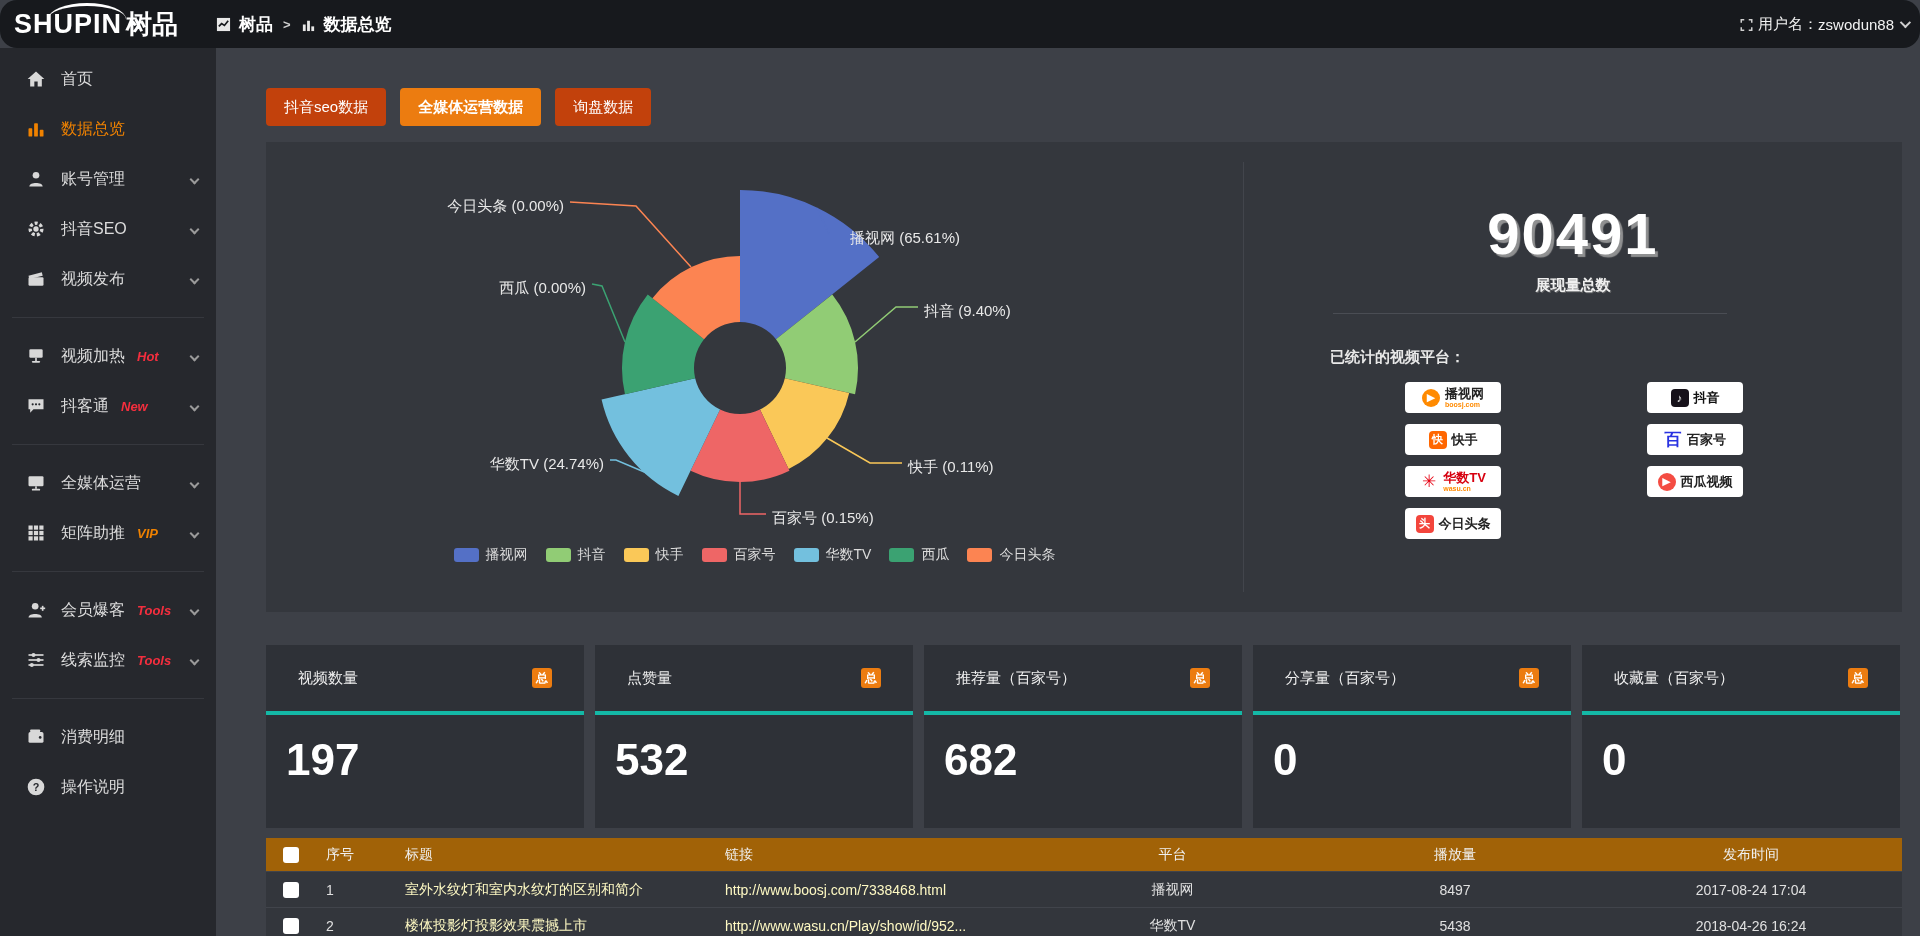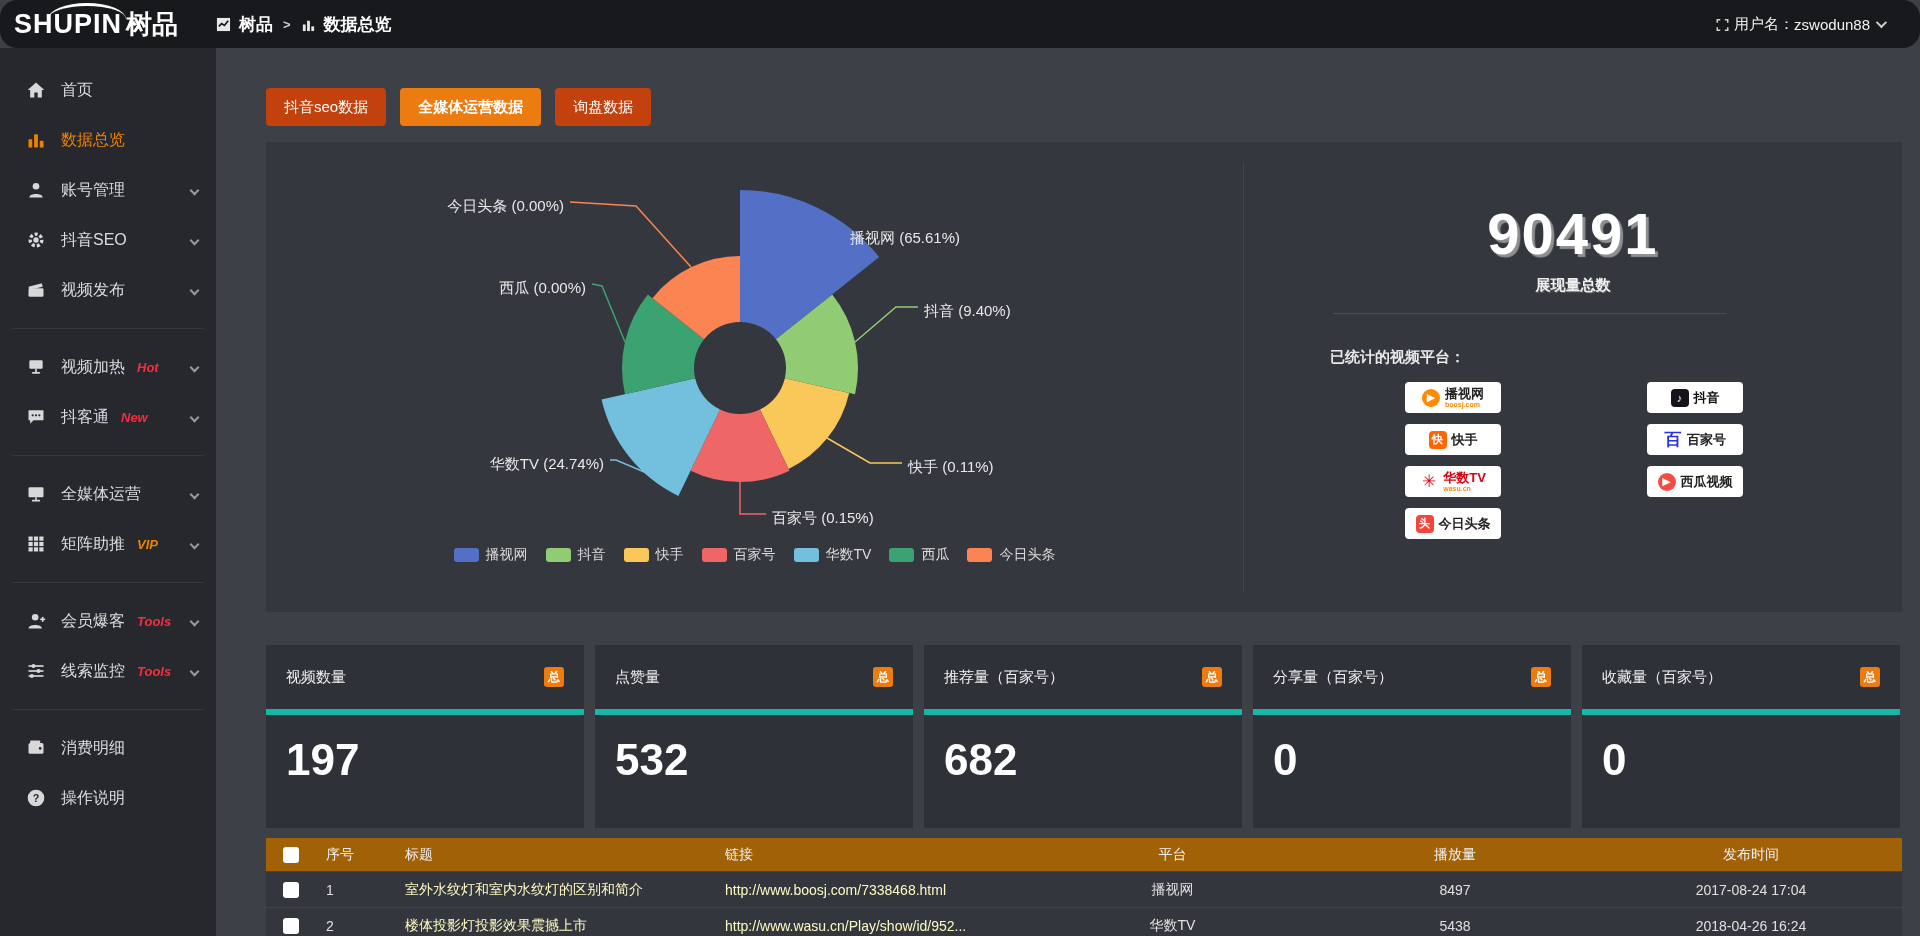--- a/index.html
+++ b/index.html
@@ -11,27 +11,27 @@
   .topbar { position:absolute; left:0; top:0; width:1920px; height:48px;
     background:#17191d; display:flex; align-items:center; z-index:5;border-radius:17px; }
   .logo { width:216px; padding-left:14px; display:flex; align-items:baseline; position:relative; }
   .logo-en { font-size:27px; font-weight:800; letter-spacing:1px; color:#fff; transform:scaleY(1.05); }
   .logo-cn { font-size:26px; font-weight:800; color:#fff; margin-left:4px; }
   .logo-arc { position:absolute; left:48px; top:-4px; width:78px; height:16px;
     border-top:3px solid #fff; border-radius:50% 50% 0 0 / 100% 100% 0 0; }
   .crumbs { display:flex; align-items:center; gap:8px; font-size:17px; font-weight:bold; color:#fff; }
   .crumb-sep { color:#cfcfcf; font-size:13px; margin:0 2px; }
   .mini-icon { display:inline-flex; width:15px; height:15px; }
-  .top-right { margin-left:auto; display:flex; align-items:center; gap:4px; padding-right:36px; font-size:15px; color:#f2f2f2; }
+  .top-right { margin-left:auto; display:flex; align-items:center; gap:4px; padding-right:12px; font-size:15px; color:#f2f2f2; }
   .chev { width:8px; height:8px; border-right:2px solid #cfcfcf; border-bottom:2px solid #cfcfcf;
     transform:rotate(45deg) translateY(-2px); display:inline-block; margin-left:6px; }
 
   
   .sidebar { position:absolute; left:0; top:48px; width:216px; height:888px;
-    background:#26282d; padding-top:20px; }
+    background:#26282d; padding-top:9px; }
   .side-item { height:44px; margin-bottom:6px; display:flex; align-items:center;
     padding:0 18px 0 26px; cursor:pointer; color:#dcdcdc; font-size:16px; }
   .side-item .ic { width:20px; height:20px; margin-right:15px; display:inline-flex; flex:none; }
   .side-item.active { color:#f08200; }
   .side-badge { font-size:13px; font-weight:bold; font-style:italic; margin-left:12px; }
   .side-chev { margin-left:auto; width:7px; height:7px; border-right:2px solid #9a9a9a;
     border-bottom:2px solid #9a9a9a; transform:rotate(45deg); }
   .side-divider { height:1px; background:#36383e; margin:16px 12px; }
 
   
@@ -64,22 +64,22 @@
     display:flex; align-items:center; justify-content:center; gap:5px; }
   .p-logo { width:18px; height:18px; border-radius:4px; display:flex; align-items:center;
     justify-content:center; font-weight:bold; flex:none; }
   .p-texts { display:flex; flex-direction:column; line-height:1; }
   .p-name { font-size:13px; font-weight:800; }
   .p-sub { font-size:7px; font-weight:bold; margin-top:1px; }
 
   
   .cards { margin-top:33px; width:1636px; display:flex; gap:11px; }
   .card { width:318px; height:183px; background:#2e3137; }
-  .card-head { height:70px; display:flex; align-items:center; padding:0 20px;
-    border-bottom:6px solid #14b8a6; }
+  .card-head { height:70px; display:flex; align-items:center; padding:0 32px;
+    border-bottom:4px solid #14b8a6; }
   .card-title { font-size:15px; color:#f0f0f0; }
   .card-badge { margin-left:auto; width:20px; height:20px; background:#ec7c10; color:#fff;
     font-size:12px; font-weight:bold; border-radius:3px; display:flex; align-items:center;
     justify-content:center; }
   .card-val { padding:20px 20px 0; font-size:44px; font-weight:bold; color:#fff; }
 
   
   .tbl { margin-top:10px; width:1636px; }
   .tbl-row { display:flex; align-items:center; height:36px; background:#33363c;
     border-bottom:1px solid #41444b; font-size:14px; color:#e0e0e0; }

